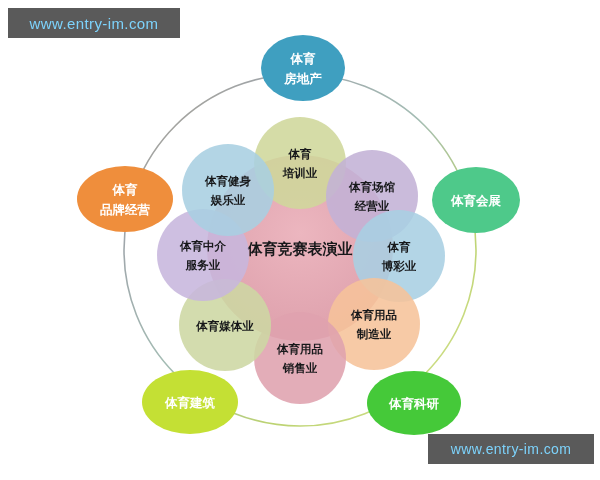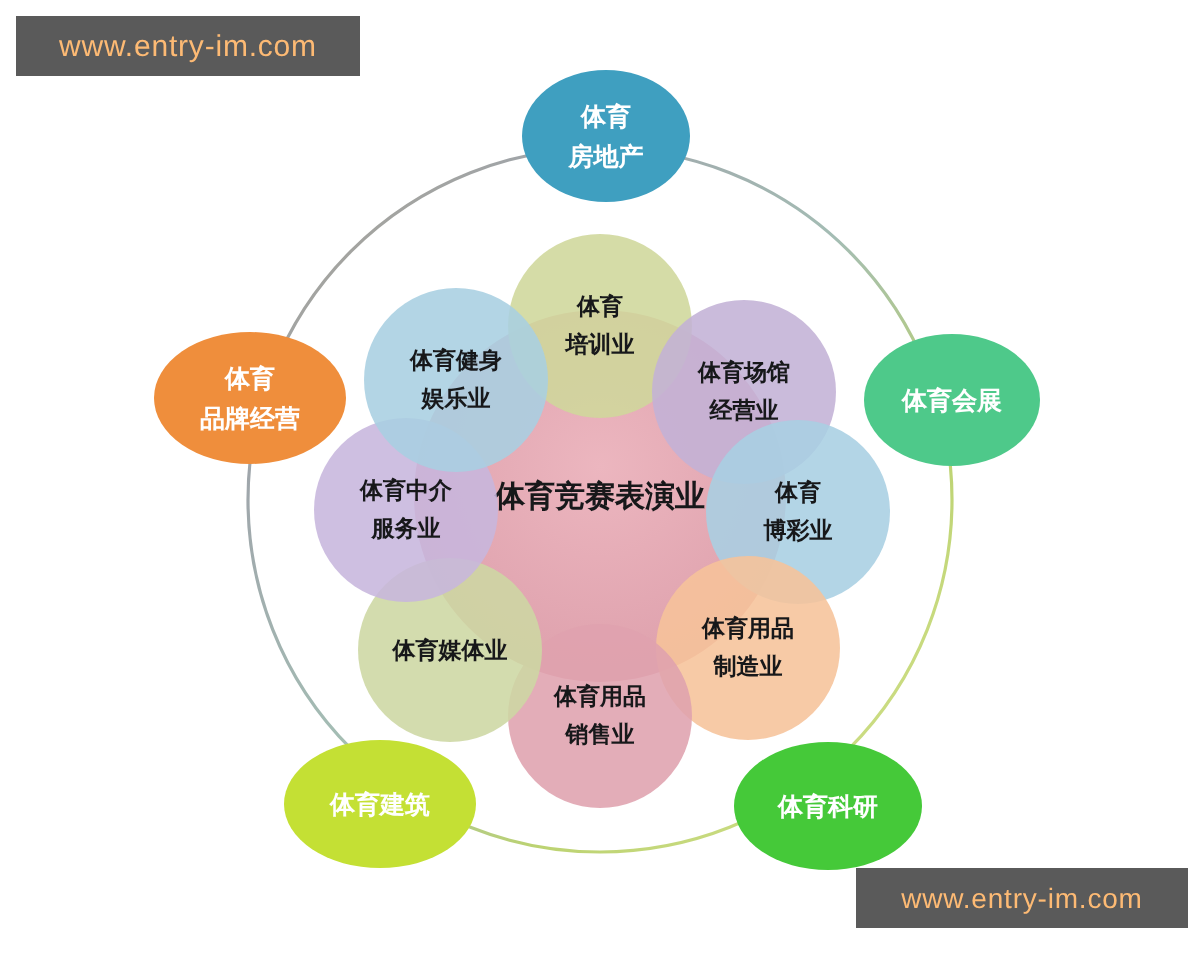--- a/index.html
+++ b/index.html
@@ -9,21 +9,21 @@
     font-family:"DejaVu Sans","Liberation Sans",sans-serif;
     overflow:hidden;
     position:relative;
   }
   #stage{position:absolute;left:0;top:0;width:600px;height:480px;}
   svg.diagram{position:absolute;left:0;top:0;width:600px;height:480px;}
 
   .wm{
     position:absolute;
     background:#5a5a5a;
-    color:#fdba74;
+    color:#7dd3fc;
     font-family:"Liberation Sans",sans-serif;
     letter-spacing:.4px;
     display:flex;align-items:center;justify-content:center;
   }
   #wm-top{left:8px;top:8px;width:172px;height:30px;font-size:15px;}
   #wm-bottom{left:428px;top:434px;width:166px;height:30px;font-size:14px;}
 
   .lbl{
     font-family:"DejaVu Sans","Liberation Sans",sans-serif;
     dominant-baseline:middle;

